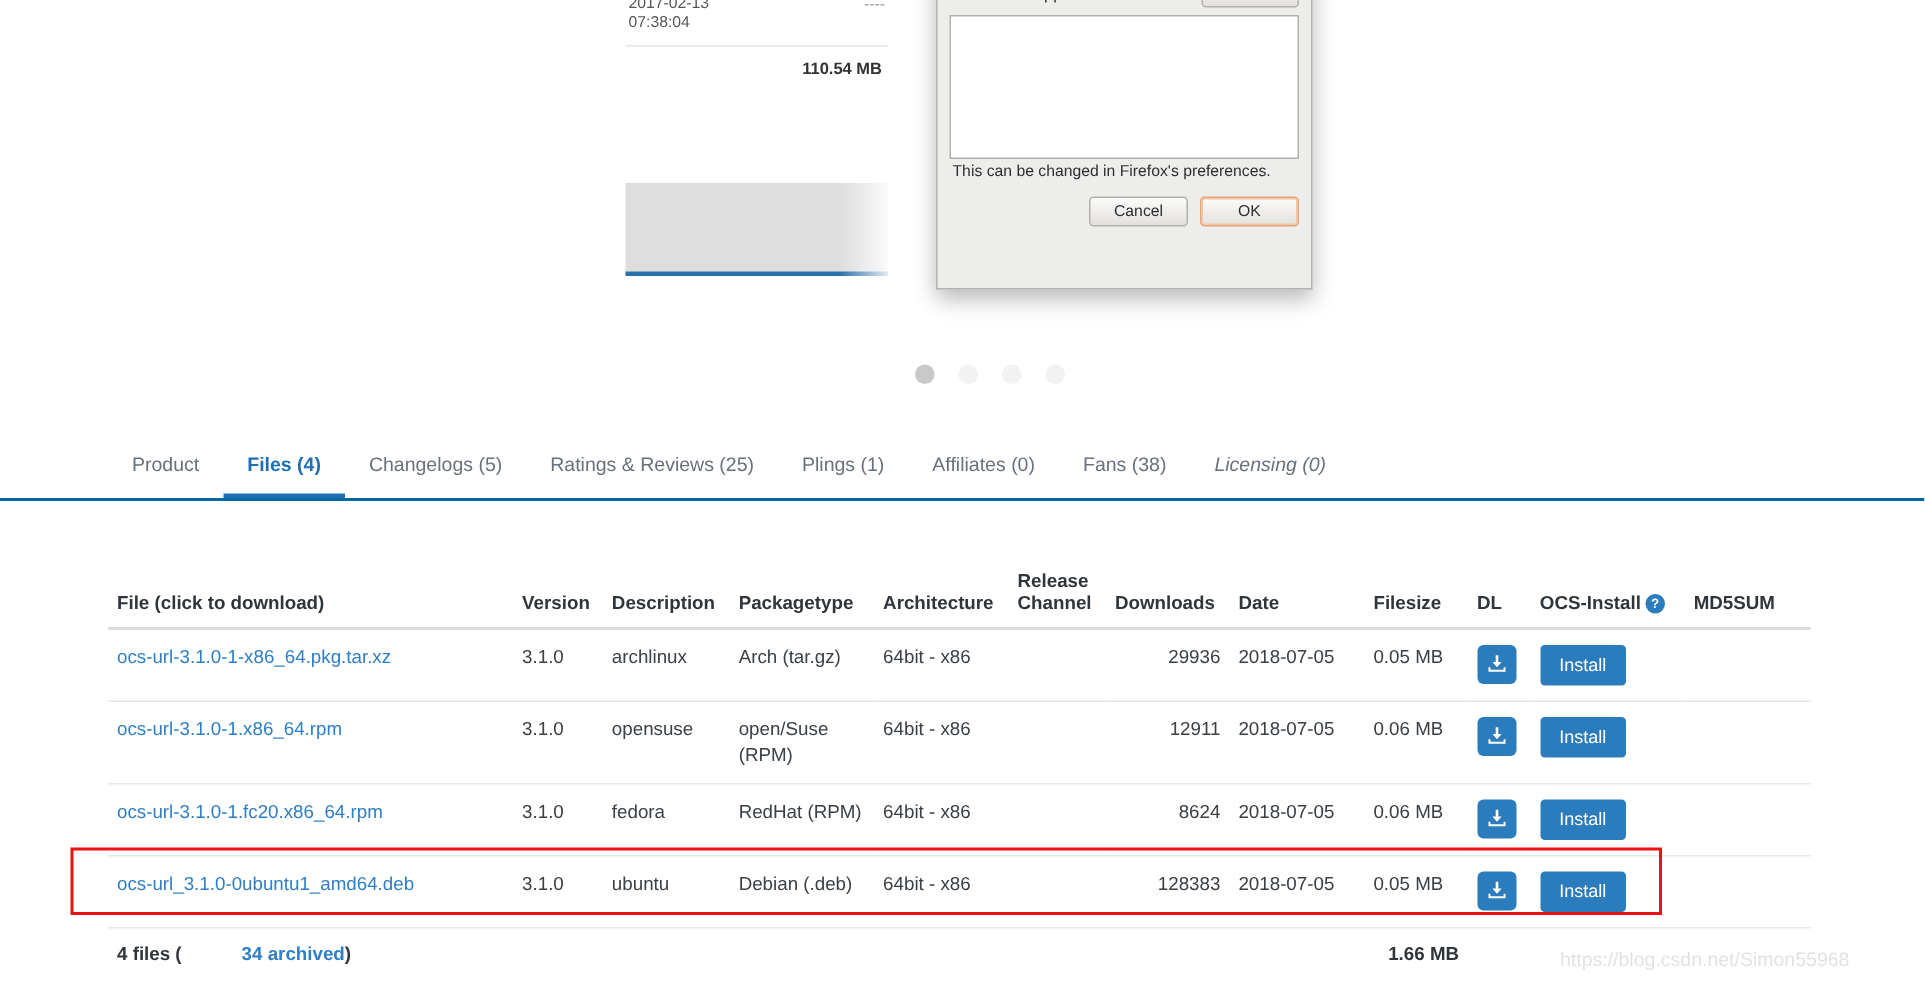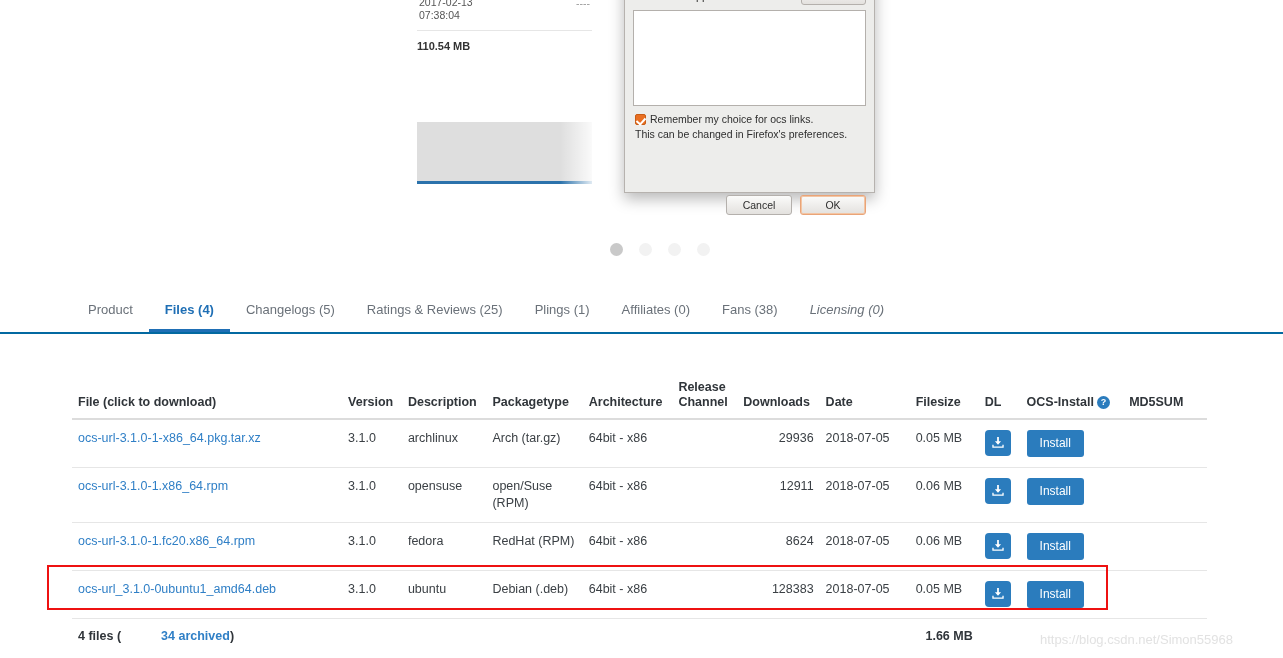--- a/index.html
+++ b/index.html
@@ -19,21 +19,21 @@
   }
   .preview-row {
     display: flex; justify-content: space-between; align-items: flex-start;
     padding: 8px 2px 8px 2px;
     border-bottom: 1px solid #e6e6e6;
     font-size: 10.5px; color: #555;
   }
   .preview-date { line-height: 13px; white-space: pre-line; }
   .preview-dash { color:#999; font-size:10.5px; padding-top:1px; }
   .preview-size {
-    text-align: left; padding: 8px 4px 0 0;
+    text-align: right; padding: 8px 4px 0 0;
     font-size: 11px; font-weight: bold; color: #333; line-height: 14px;
   }
   .top-blue-btn {
     position: absolute; left: 537px; top: -14px; width: 44px; height: 22px;
     background: #2b72ab; border-radius: 3px;
   }
   .gray-box {
     position: absolute; left: 417px; top: 122px; width: 175px; height: 62px;
     background: #dedede; border-bottom: 3px solid #2b72ab;
   }
@@ -75,21 +75,21 @@
     content:""; position:absolute; left:2px; top:1px;
     width:4px; height:7px; border:solid #fff; border-width:0 2px 2px 0;
     transform: rotate(42deg);
   }
   .ff-check-label { font-size: 10.5px; line-height: 13px; }
   .ff-note { font-size: 10.5px; padding: 2px 0 0 2px; line-height: 13px; }
   .ff-buttons { display:flex; justify-content:flex-end; gap:8px; padding-top: 10px; }
   .ff-btn {
     min-width: 66px; text-align:center; font-size:10.5px; padding: 3px 10px;
     background: linear-gradient(to bottom,#fbfbfa,#e3e1de);
-    border: 1px solid #b4b0ac; border-radius: 3px; color:#2e2e2e;margin-top:44px;
+    border: 1px solid #b4b0ac; border-radius: 3px; color:#2e2e2e;
   }
   .ff-btn.primary { border-color:#e9a478; box-shadow: 0 0 0 1px #f3c5a3 inset; }
 
   
   .dots { position:absolute; left:610px; top:243px; display:flex; gap:16px; }
   .dot { width:13px; height:13px; border-radius:50%; background:#f2f2f2; }
   .dot.active { background:#c9c9c9; }
 
   
   .tabs {
@@ -184,24 +184,20 @@
   </div>
   <div class="gray-box"></div>
   <div class="gray-box-fade"></div>
 
   <div class="ff-dialog">
     <div class="ff-top-row">
       <span class="ff-label">Choose an Application</span>
       <button class="ff-choose-btn">Choose...</button>
     </div>
     <div class="ff-listbox"></div>
-    <div class="ff-check-row">
-      <span class="ff-checkbox"></span>
-      <span class="ff-check-label">Remember my choice for ocs links.</span>
-    </div>
     <div class="ff-note">This can be changed in Firefox's preferences.</div>
     <div class="ff-buttons">
       <button class="ff-btn">Cancel</button>
       <button class="ff-btn primary">OK</button>
     </div>
   </div>
 
   <div class="dots">
     <span class="dot active"></span>
     <span class="dot"></span>

